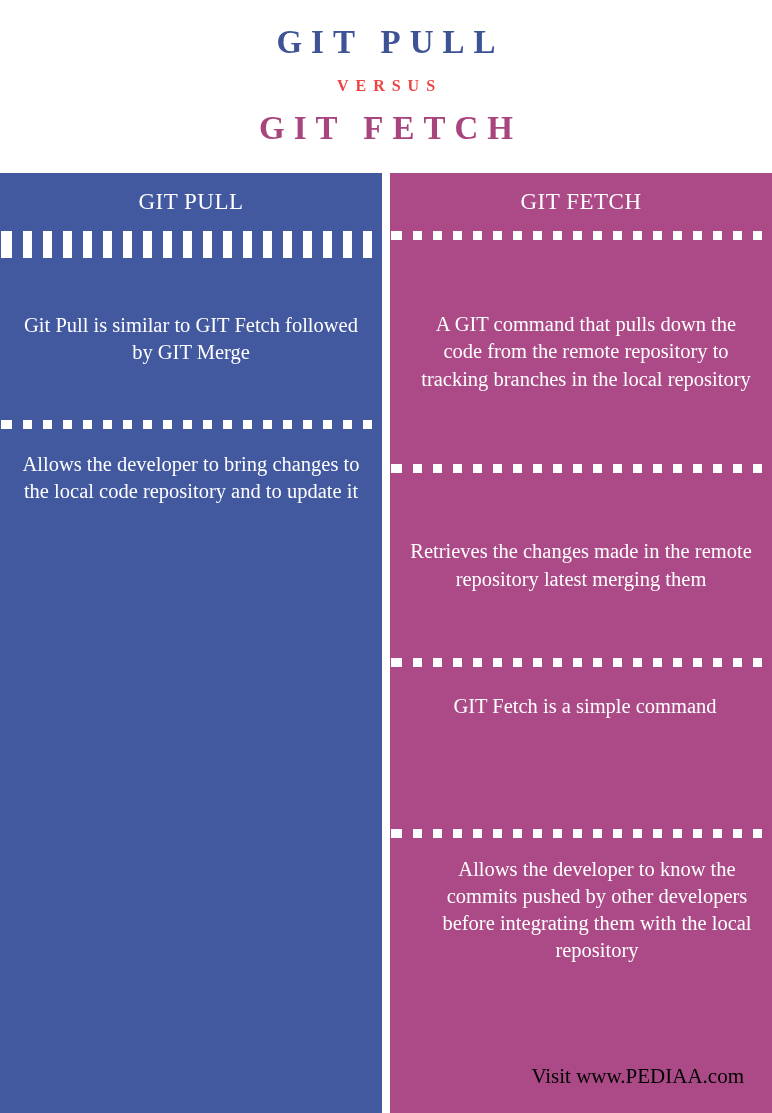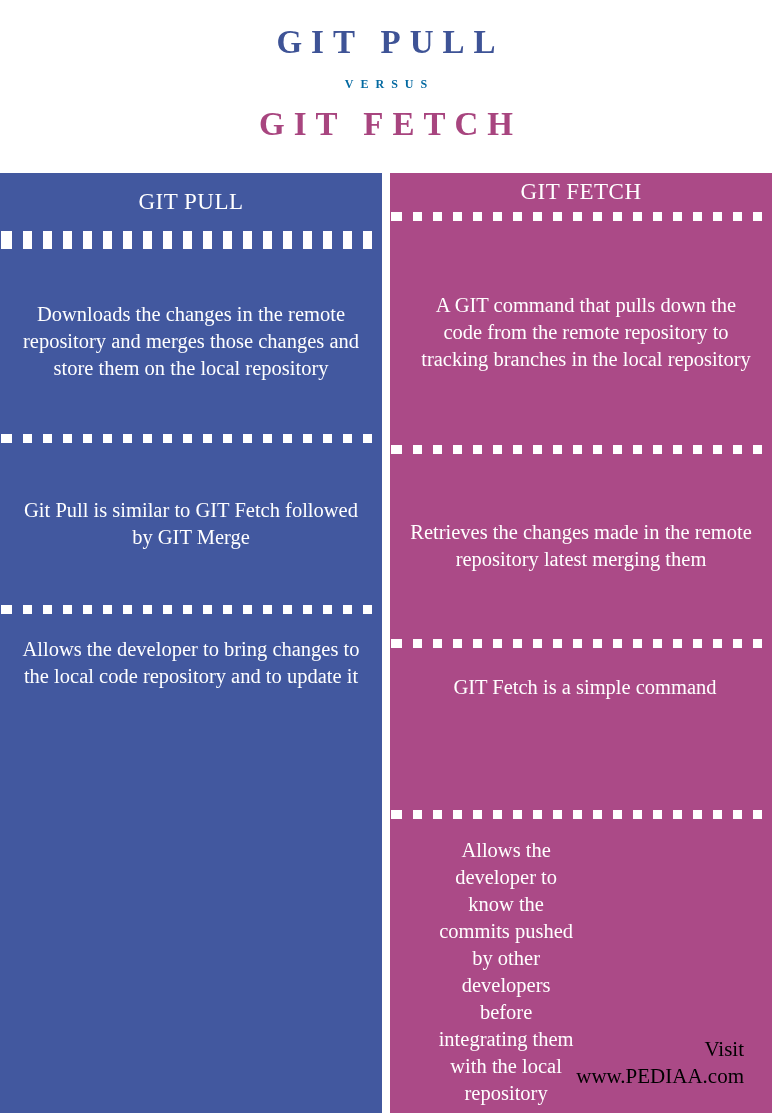--- a/index.html
+++ b/index.html
@@ -29,24 +29,24 @@
   }
   .title-main {
     font-size: 33px;
     letter-spacing: 9px;
     font-weight: bold;
     color: #3e5396;
     line-height: 1.0;
     text-indent: 9px;
   }
   .title-versus {
-    font-size: 12px;
+    font-size: 16px;
     letter-spacing: 7px;
     font-weight: bold;
-    color: #0369a1;
+    color: #ef4444;
     line-height: 1.0;
     margin-top: 19px;
     text-indent: 7px;
   }
   .title-sub {
     font-size: 33px;
     letter-spacing: 9px;
     font-weight: bold;
     color: #a8457f;
     line-height: 1.0;
@@ -112,21 +112,21 @@
 
   
   .left .cell.r1  { flex: 0 0 224px; }
   .left .cell.r2  { flex: 0 0 185px; }
   .left .cell.r3  { flex: 0 0 162px; }
   .left .cell.r4  { flex: 1 1 auto; align-items: flex-start; padding-top: 22px; }
 
   .right .cell.r1 { flex: 0 0 224px; padding-left: 24px; }
   .right .cell.r2 { flex: 0 0 185px; }
   .right .cell.r3 { flex: 0 0 162px; align-items: flex-start; padding-top: 26px; margin-left: 8px; }
-  .right .cell.r4 { flex: 1 1 auto; flex-direction: row; justify-content: flex-start; padding-top: 18px; padding-left: 46px; }
+  .right .cell.r4 { flex: 1 1 auto; flex-direction: column; justify-content: flex-start; padding-top: 18px; padding-left: 46px; }
 
   .right .cell.r3 .wide { white-space: nowrap; font-size: 20.5px; }
 
   .footer-note {
     margin-top: auto;
     width: 100%;
     text-align: right;
     font-size: 21px;
     padding: 0 14px 16px 0;
     box-sizing: border-box;
@@ -142,23 +142,20 @@
   <div class="title-versus">VERSUS</div>
   <div class="title-sub">GIT FETCH</div>
 </div>
 
 <div class="board">
 
   <div class="column left">
     <div class="col-head">GIT PULL</div>
     <div class="dot-sep"></div>
     <div class="dot-sep"></div>
-    <div class="cell r2">
-      <p>Downloads the changes in the remote repository and merges those changes and store them on the local repository</p>
-    </div>
     <div class="dot-sep"></div>
     <div class="cell r3">
       <p>Git Pull is similar to GIT Fetch followed by GIT Merge</p>
     </div>
     <div class="dot-sep"></div>
     <div class="cell r4">
       <p>Allows the developer to bring changes to the local code repository and to update it</p>
     </div>
   </div>
 

